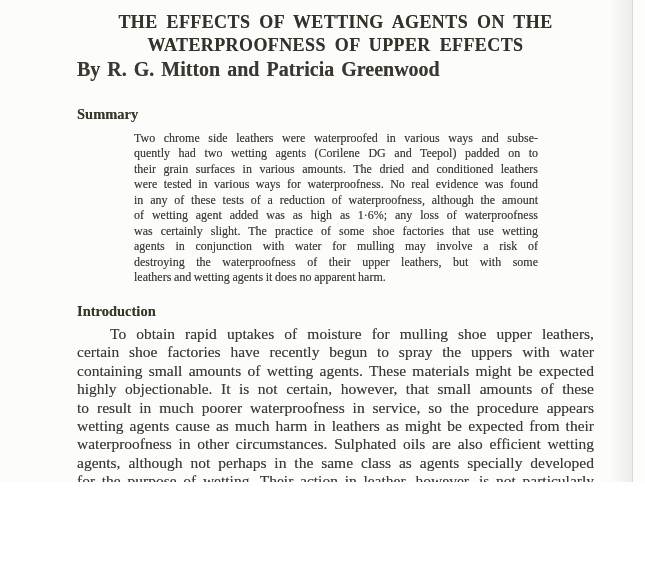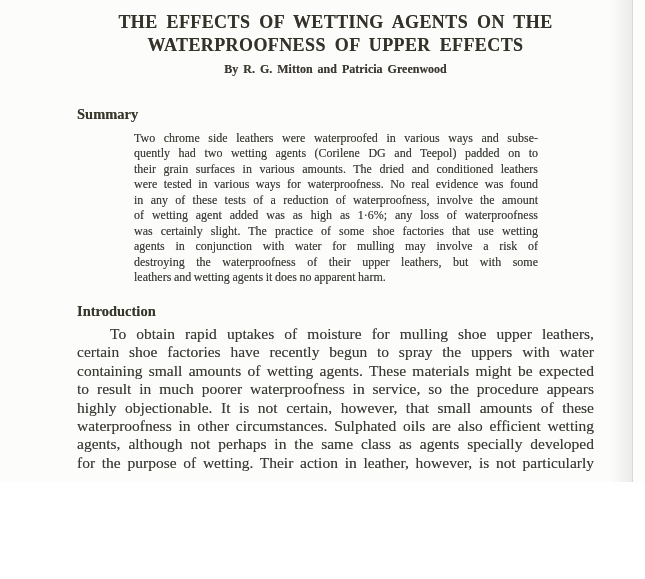--- a/index.html
+++ b/index.html
@@ -39,25 +39,24 @@
     text-align: center;
   }
   .title-line.l1 { top: 11px; }
   .title-line.l2 { top: 34px; }
 
   .byline {
     position: absolute;
     left: 0; right: 0;
     top: 59px;
     font-weight: bold;
-    font-size: 12px;
+    font-size: 20px;
     line-height: 20px;
     word-spacing: 2px;
     color: #3a3830;
-    text-align: center;
   }
 
   .section-head {
     position: absolute;
     left: 0; right: 0;
     font-weight: bold;
     font-size: 14.5px;
     line-height: 18px;
     color: #383629;
   }
@@ -142,36 +141,37 @@
 
     <div class="byline">By R. G. Mitton and Patricia Greenwood</div>
 
     <div class="section-head summary-head">Summary</div>
 
     <div class="summary-body para last-left">
         <div class="tline">Two chrome side leathers were waterproofed in various ways and subse-</div>
         <div class="tline">quently had two wetting agents (Corilene DG and Teepol) padded on to</div>
         <div class="tline">their grain surfaces in various amounts. The dried and conditioned leathers</div>
         <div class="tline">were tested in various ways for waterproofness. No real evidence was found</div>
-        <div class="tline">in any of these tests of a reduction of waterproofness, involve the amount</div>
+        <div class="tline">in any of these tests of a reduction of waterproofness, although the amount</div>
         <div class="tline">of wetting agent added was as high as 1·6%; any loss of waterproofness</div>
         <div class="tline">was certainly slight. The practice of some shoe factories that use wetting</div>
         <div class="tline">agents in conjunction with water for mulling may involve a risk of</div>
         <div class="tline">destroying the waterproofness of their upper leathers, but with some</div>
         <div class="tline">leathers and wetting agents it does no apparent harm.</div>
       </div>
 
     <div class="section-head intro-head">Introduction</div>
 
     <div class="intro-body para">
         <div class="tline">To obtain rapid uptakes of moisture for mulling shoe upper leathers,</div>
         <div class="tline">certain shoe factories have recently begun to spray the uppers with water</div>
         <div class="tline">containing small amounts of wetting agents. These materials might be expected</div>
+        <div class="tline">highly objectionable. It is not certain, however, that small amounts of these</div>
         <div class="tline">to result in much poorer waterproofness in service, so the procedure appears</div>
-        <div class="tline">highly objectionable. It is not certain, however, that small amounts of these</div>
+        <div class="tline">wetting agents cause as much harm in leathers as might be expected from their</div>
         <div class="tline">waterproofness in other circumstances. Sulphated oils are also efficient wetting</div>
         <div class="tline">agents, although not perhaps in the same class as agents specially developed</div>
         <div class="tline">for the purpose of wetting. Their action in leather, however, is not particularly</div>
       </div>
 
     <div class="page-number">50</div>
 
   </div>
 
   <div class="scan-band"></div>

